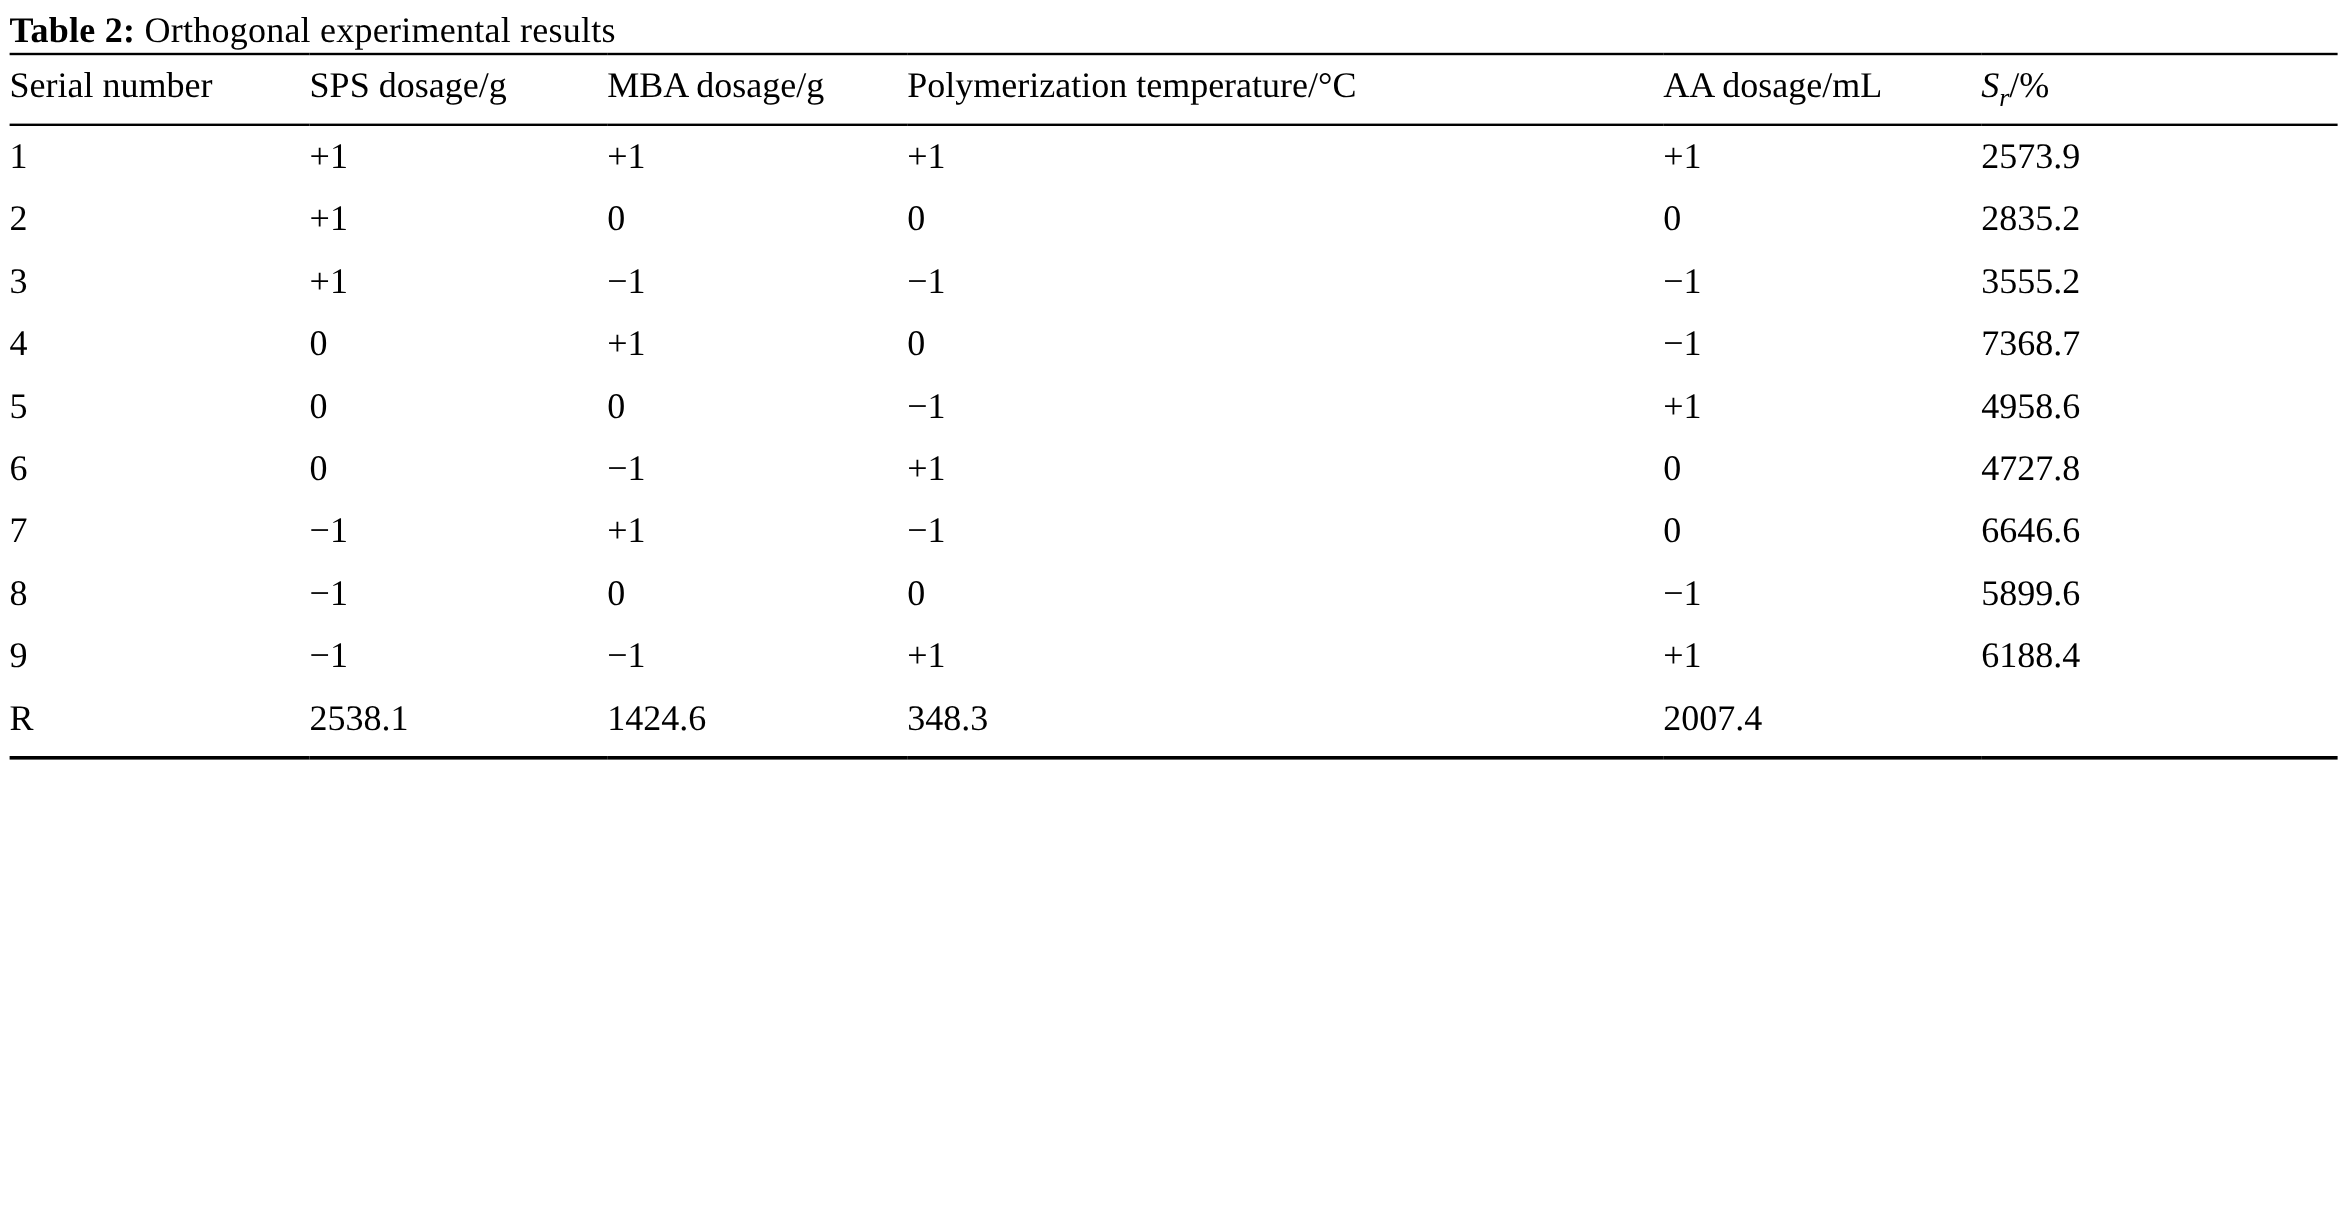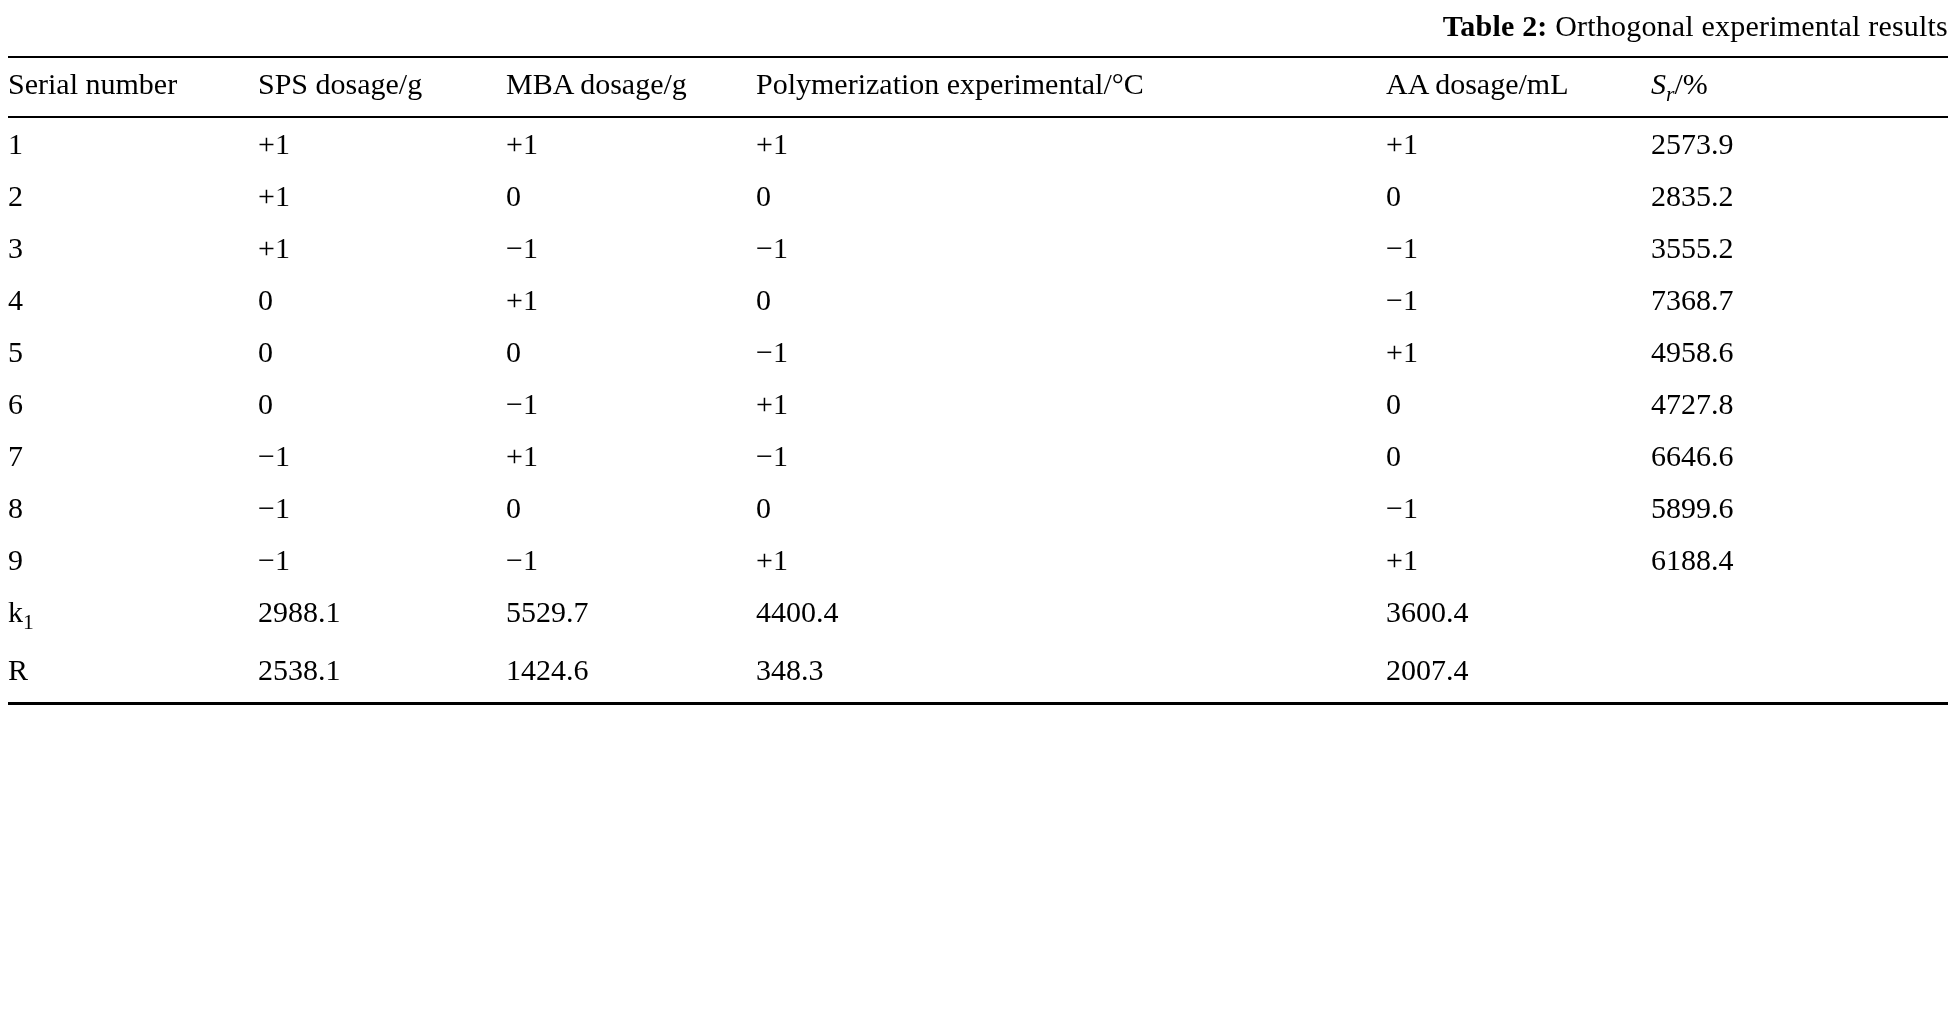--- a/index.html
+++ b/index.html
@@ -15,25 +15,24 @@
     overflow: hidden;
   }
   .page {
     width: 1956px;
     height: 1010px;
     box-sizing: border-box;
     padding: 0 8px;
     position: relative;
   }
   .caption {
-    text-align: right;
+    text-align: left;
     font-size: 30px;
     line-height: 1.2;
     padding-top: 8px;
-    padding-bottom: 12px;
     letter-spacing: 0.2px;
   }
   .caption .cap-label {
     font-weight: bold;
   }
   .caption .cap-text {
     font-weight: normal;
   }
   table.tbl {
     width: 100%;
@@ -94,21 +93,21 @@
         <col class="c2">
         <col class="c3">
         <col class="c4">
         <col class="c5">
     </colgroup>
     <thead>
       <tr class="rule-top rule-mid">
         <td>Serial number</td>
         <td>SPS dosage/g</td>
         <td>MBA dosage/g</td>
-        <td>Polymerization experimental/°C</td>
+        <td>Polymerization temperature/°C</td>
         <td>AA dosage/mL</td>
         <td><span class="ital">S</span><span class="sub ital">r</span><span>/%</span></td>
       </tr>
     </thead>
     <tbody>
       <tr class="rule-mid">
         <td>1</td>
         <td>+1</td>
         <td>+1</td>
         <td>+1</td>
@@ -173,28 +172,20 @@
       </tr>
       <tr>
         <td>9</td>
         <td>−1</td>
         <td>−1</td>
         <td>+1</td>
         <td>+1</td>
         <td>6188.4</td>
       </tr>
 
-      <tr>
-        <td><span>k</span><span class="sub">1</span></td>
-        <td>2988.1</td>
-        <td>5529.7</td>
-        <td>4400.4</td>
-        <td>3600.4</td>
-        <td></td>
-      </tr>
       <tr class="rule-bot">
         <td><span>R</span><span class="sub"></span></td>
         <td>2538.1</td>
         <td>1424.6</td>
         <td>348.3</td>
         <td>2007.4</td>
         <td></td>
       </tr>
     </tbody>
   </table>

